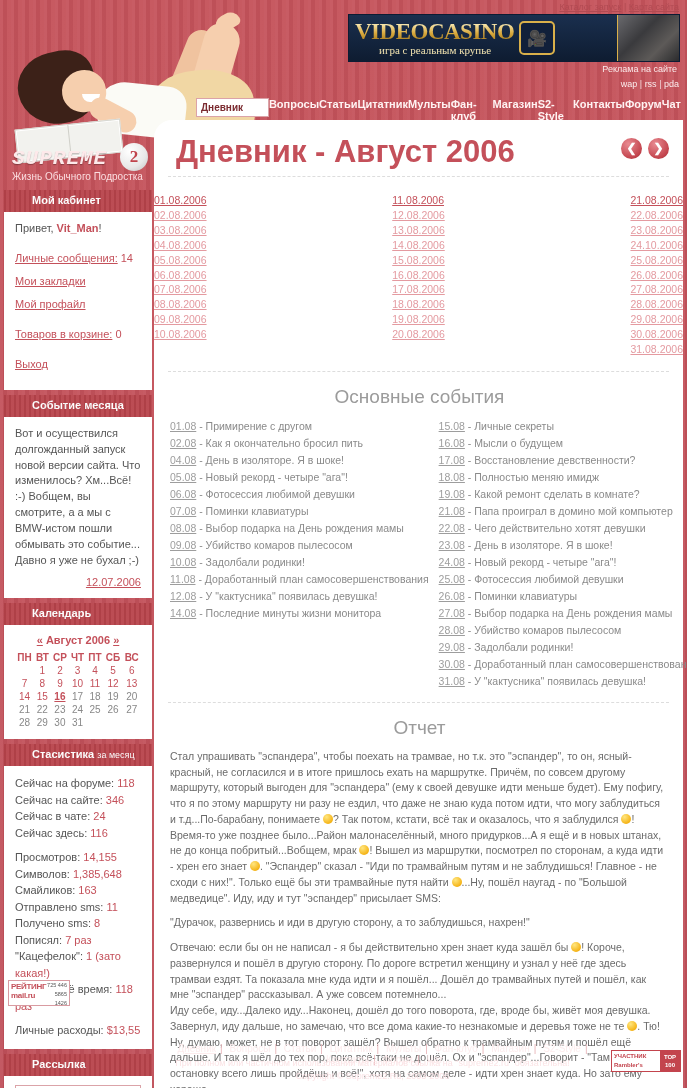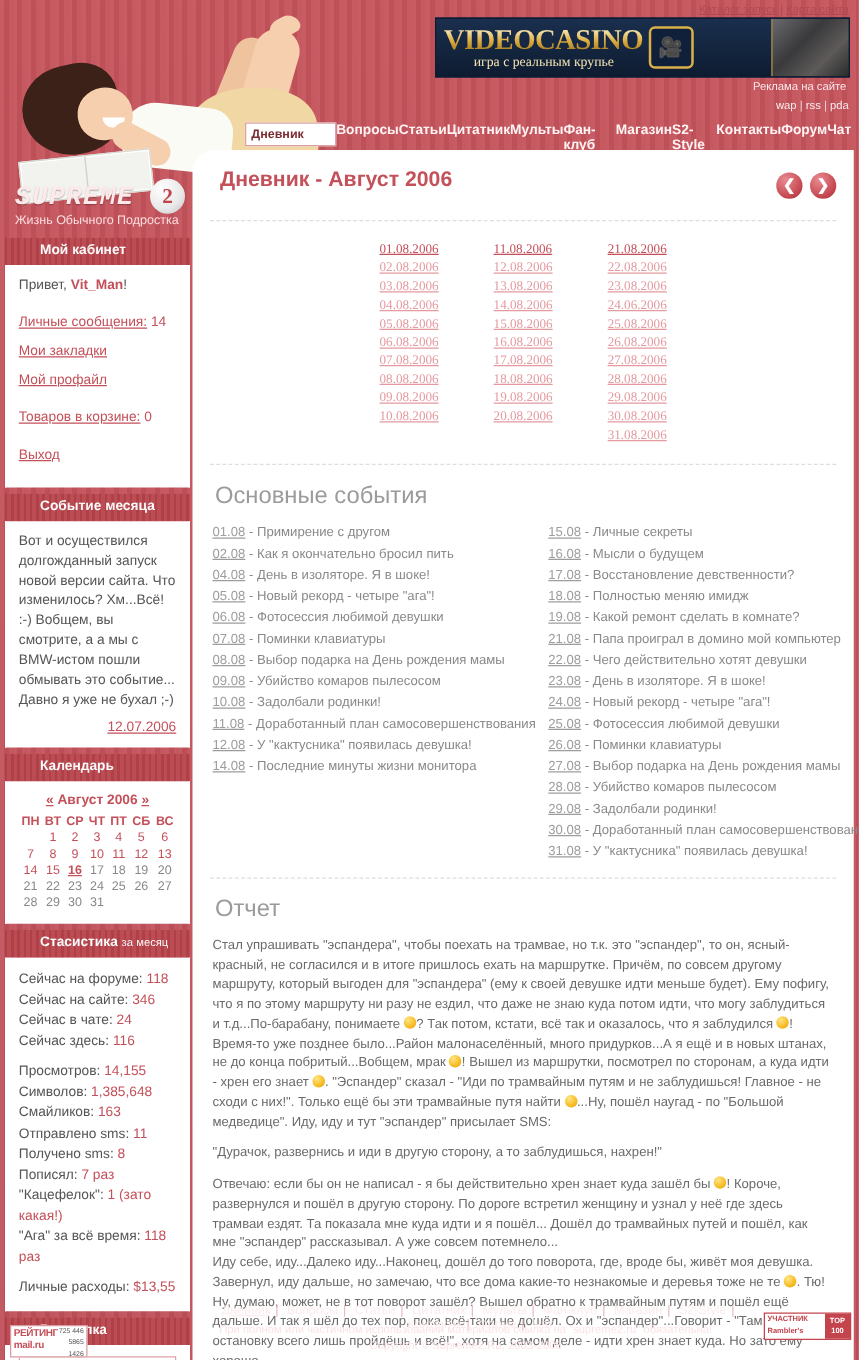--- a/index.html
+++ b/index.html
@@ -127,45 +127,45 @@
   .st-gap { height:8px; }
 
   
   .inp { width:100%; height:19px; border:1px solid #dba3a8; color:#c4505a;
     font-size:10px; padding:1px 4px; background:#fff; outline:none;
     font-family:"Liberation Sans", sans-serif; }
   .sel { width:88px; height:19px; border:1px solid #dba3a8; color:#c4505a; font-size:10px;
     background:#fff; display:flex; align-items:center; padding-left:4px; position:relative; }
 
   
-  .counter { position:absolute; left:8px; top:1060px; width:62px; height:26px;
+  .counter { position:absolute; left:8px; top:980px; width:62px; height:26px;
     background:#fff; border:1px solid #d99ba1; font-size:5.5px; color:#c4505a;
     padding:1px 2px; line-height:1.15; }
   .counter .m { color:#c4505a; font-weight:bold; font-size:8px; letter-spacing:-.3px; }
   .counter .n { float:right; color:#555; font-size:5.5px; }
 
   
   .main { position:absolute; left:154px; top:120px; width:529px;
     background:#fff; border-radius:18px 0 0 0; }
   .main-top { height:56px; position:relative; }
-  .page-title { position:absolute; left:22px; top:14px; font-size:17px; font-weight:bold;
+  .page-title { position:absolute; left:22px; top:14px; font-size:31px; font-weight:bold;
     color:#c4505a; font-family:"Liberation Sans", sans-serif; }
   .arrows { position:absolute; right:14px; top:18px; display:flex; gap:6px; }
   .rnd { width:21px; height:21px; border-radius:50%;
     background:radial-gradient(circle at 35% 28%,#e98b92,#c3444d 70%,#9c2f38);
     color:#fff; font-size:12px; line-height:21px; text-align:center; font-weight:bold; }
   .hr-dot { border-top:1px dashed #ddd; margin:0 14px; }
 
-  .dates { display:flex; justify-content:center; gap:44px; padding:16px 0 14px 0;font-family:Liberation Serif, serif; }
+  .dates { display:flex; justify-content:space-between; gap:44px; padding:16px 0 14px 0; }
   .dcol { display:flex; flex-direction:column; line-height:1.42; }
   .dcol a { font-size:10.5px; color:#e49aa0; text-decoration:underline; }
   .dcol a:first-child { color:#c4505a; }
 
   .sec { padding:0 16px; }
-  .sec-h { font-size:19px; color:#9b9b9b; font-weight:normal; margin:14px 0 10px 2px; }
+  .sec-h { font-size:19px; color:#9b9b9b; font-weight:normal; margin:14px 0 10px 2px;text-align:center; }
   .ev-cols { display:flex; gap:10px; }
   .ev-col { flex:1 1 50%; }
   .ev { line-height:1.62; font-size:10.5px; color:#8a8a8a; white-space:nowrap; }
   .ev a { color:#9d9d9d; text-decoration:underline; }
 
   .rep p { margin:0 0 9px 0; line-height:1.5; font-size:10.5px; color:#6b6b6b; }
   .rep p.tight { margin-bottom:0; }
   .sm { display:inline-block; width:10px; height:10px; border-radius:50%;
     background:radial-gradient(circle at 35% 30%,#ffe680,#f5b417 70%,#d98e07);
     vertical-align:-1px; }
@@ -425,21 +425,21 @@
         <a>16.08.2006</a>
         <a>17.08.2006</a>
         <a>18.08.2006</a>
         <a>19.08.2006</a>
         <a>20.08.2006</a>
       </div>
       <div class="dcol">
         <a>21.08.2006</a>
         <a>22.08.2006</a>
         <a>23.08.2006</a>
-        <a>24.06.2006</a>
+        <a>24.10.2006</a>
         <a>25.08.2006</a>
         <a>26.08.2006</a>
         <a>27.08.2006</a>
         <a>28.08.2006</a>
         <a>29.08.2006</a>
         <a>30.08.2006</a>
         <a>31.08.2006</a>
       </div>
     </div>
 

